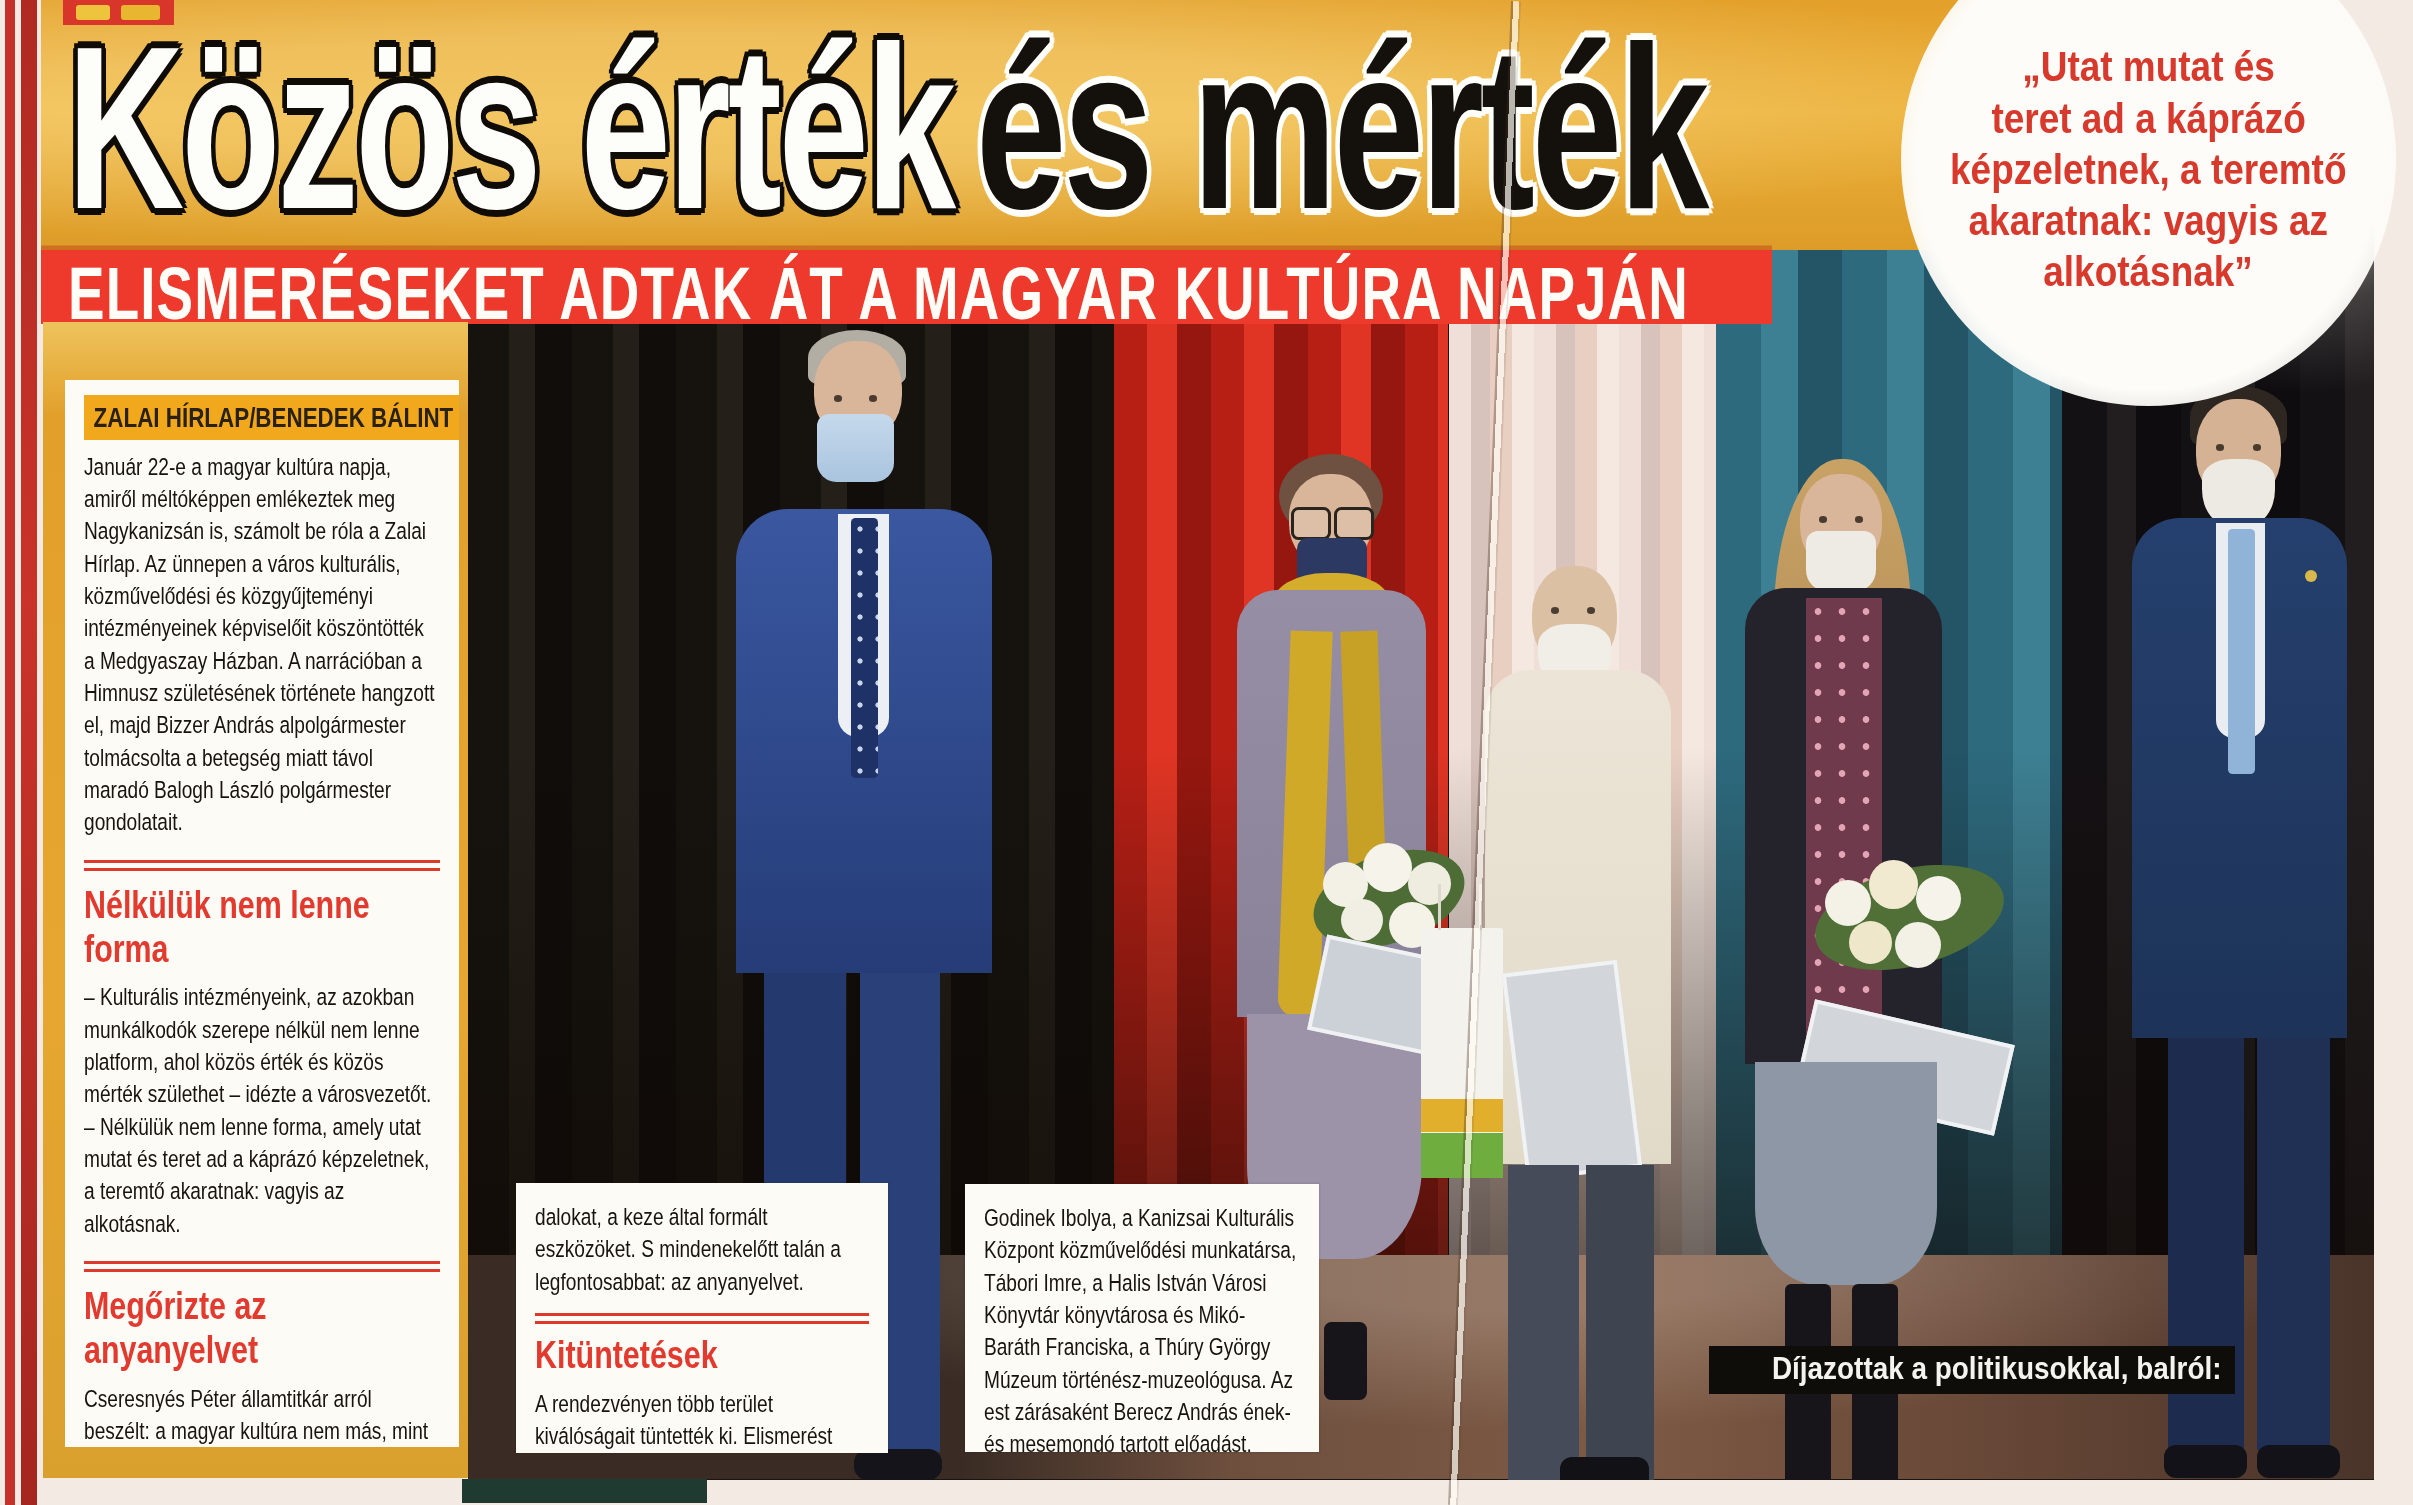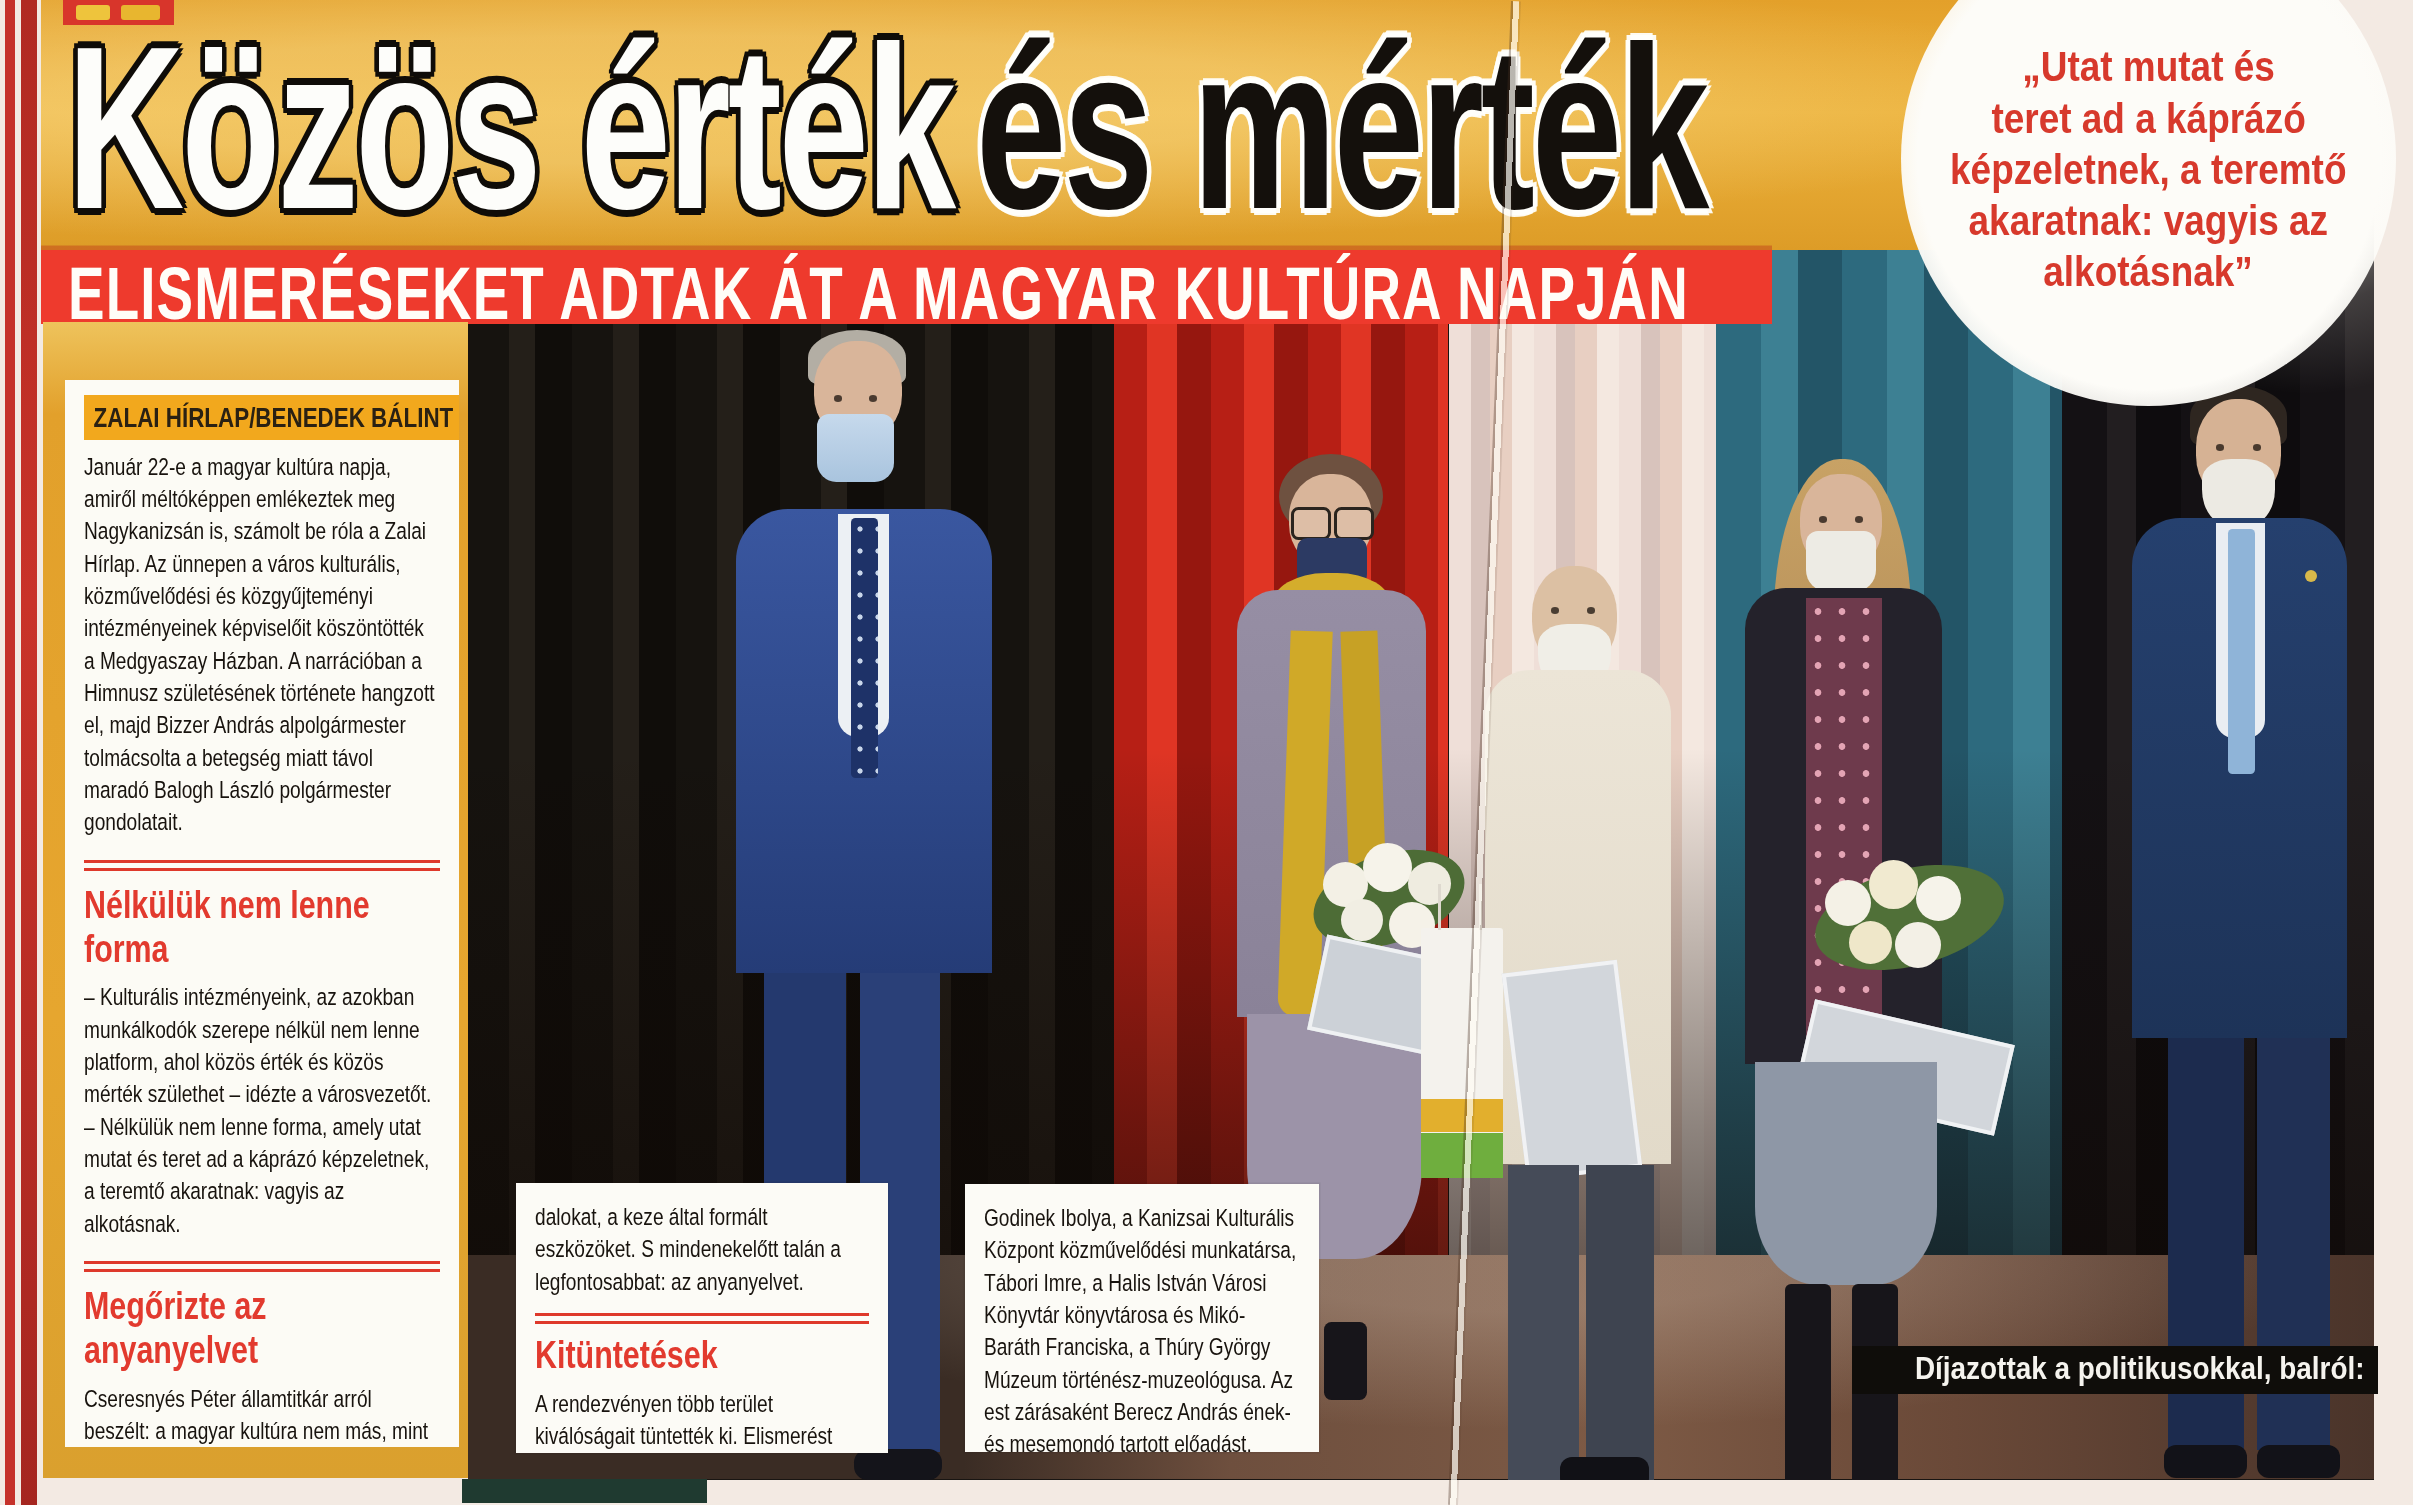--- a/index.html
+++ b/index.html
@@ -72,21 +72,21 @@
   .rules div { height:3px; background:#de392b; margin-bottom:5.2px; }
   .sec-head { font-size:39px; font-weight:700; color:#e23a2e; width:128%;
     transform:scaleX(.78); transform-origin:0 0; margin:3px 0 10.4px; }
 
   
   .overlay-box { background:#fcfbf6; z-index:6; padding:18px 19.3px; box-sizing:border-box; overflow:hidden;
     box-shadow:0 0 0 1.5px rgba(40,30,20,.08); }
 
   
   .caption-block { left:1709px; top:1346px; width:669px; z-index:7;
-    display:flex; flex-direction:column; align-items:flex-end; gap:6.7px; }
+    display:flex; flex-direction:row; align-items:flex-end; gap:6.7px; }
   .capline { background:#0f0d0a; padding:4.5px 13.4px 7.4px; white-space:nowrap; }
   .capline span { display:inline-block; font-size:31px; font-weight:700; transform:scaleX(.9); transform-origin:100% 50%; }
   .cap-white span { color:#f5f3ee; }
   .cap-yellow span { color:#eec93e; }
 
   
   .edge-stripe { top:0; height:1505px; z-index:8; }
   .fold { left:1448px; top:0; width:10.4px; height:1505px; z-index:7; transform:rotate(2.4deg); transform-origin:50% 100%;
     background:linear-gradient(90deg, rgba(70,45,30,.35) 0 2.2px, rgba(255,252,244,.7) 2.2px 8.2px, rgba(70,45,30,.12) 8.2px 10.4px); }
 </style>

